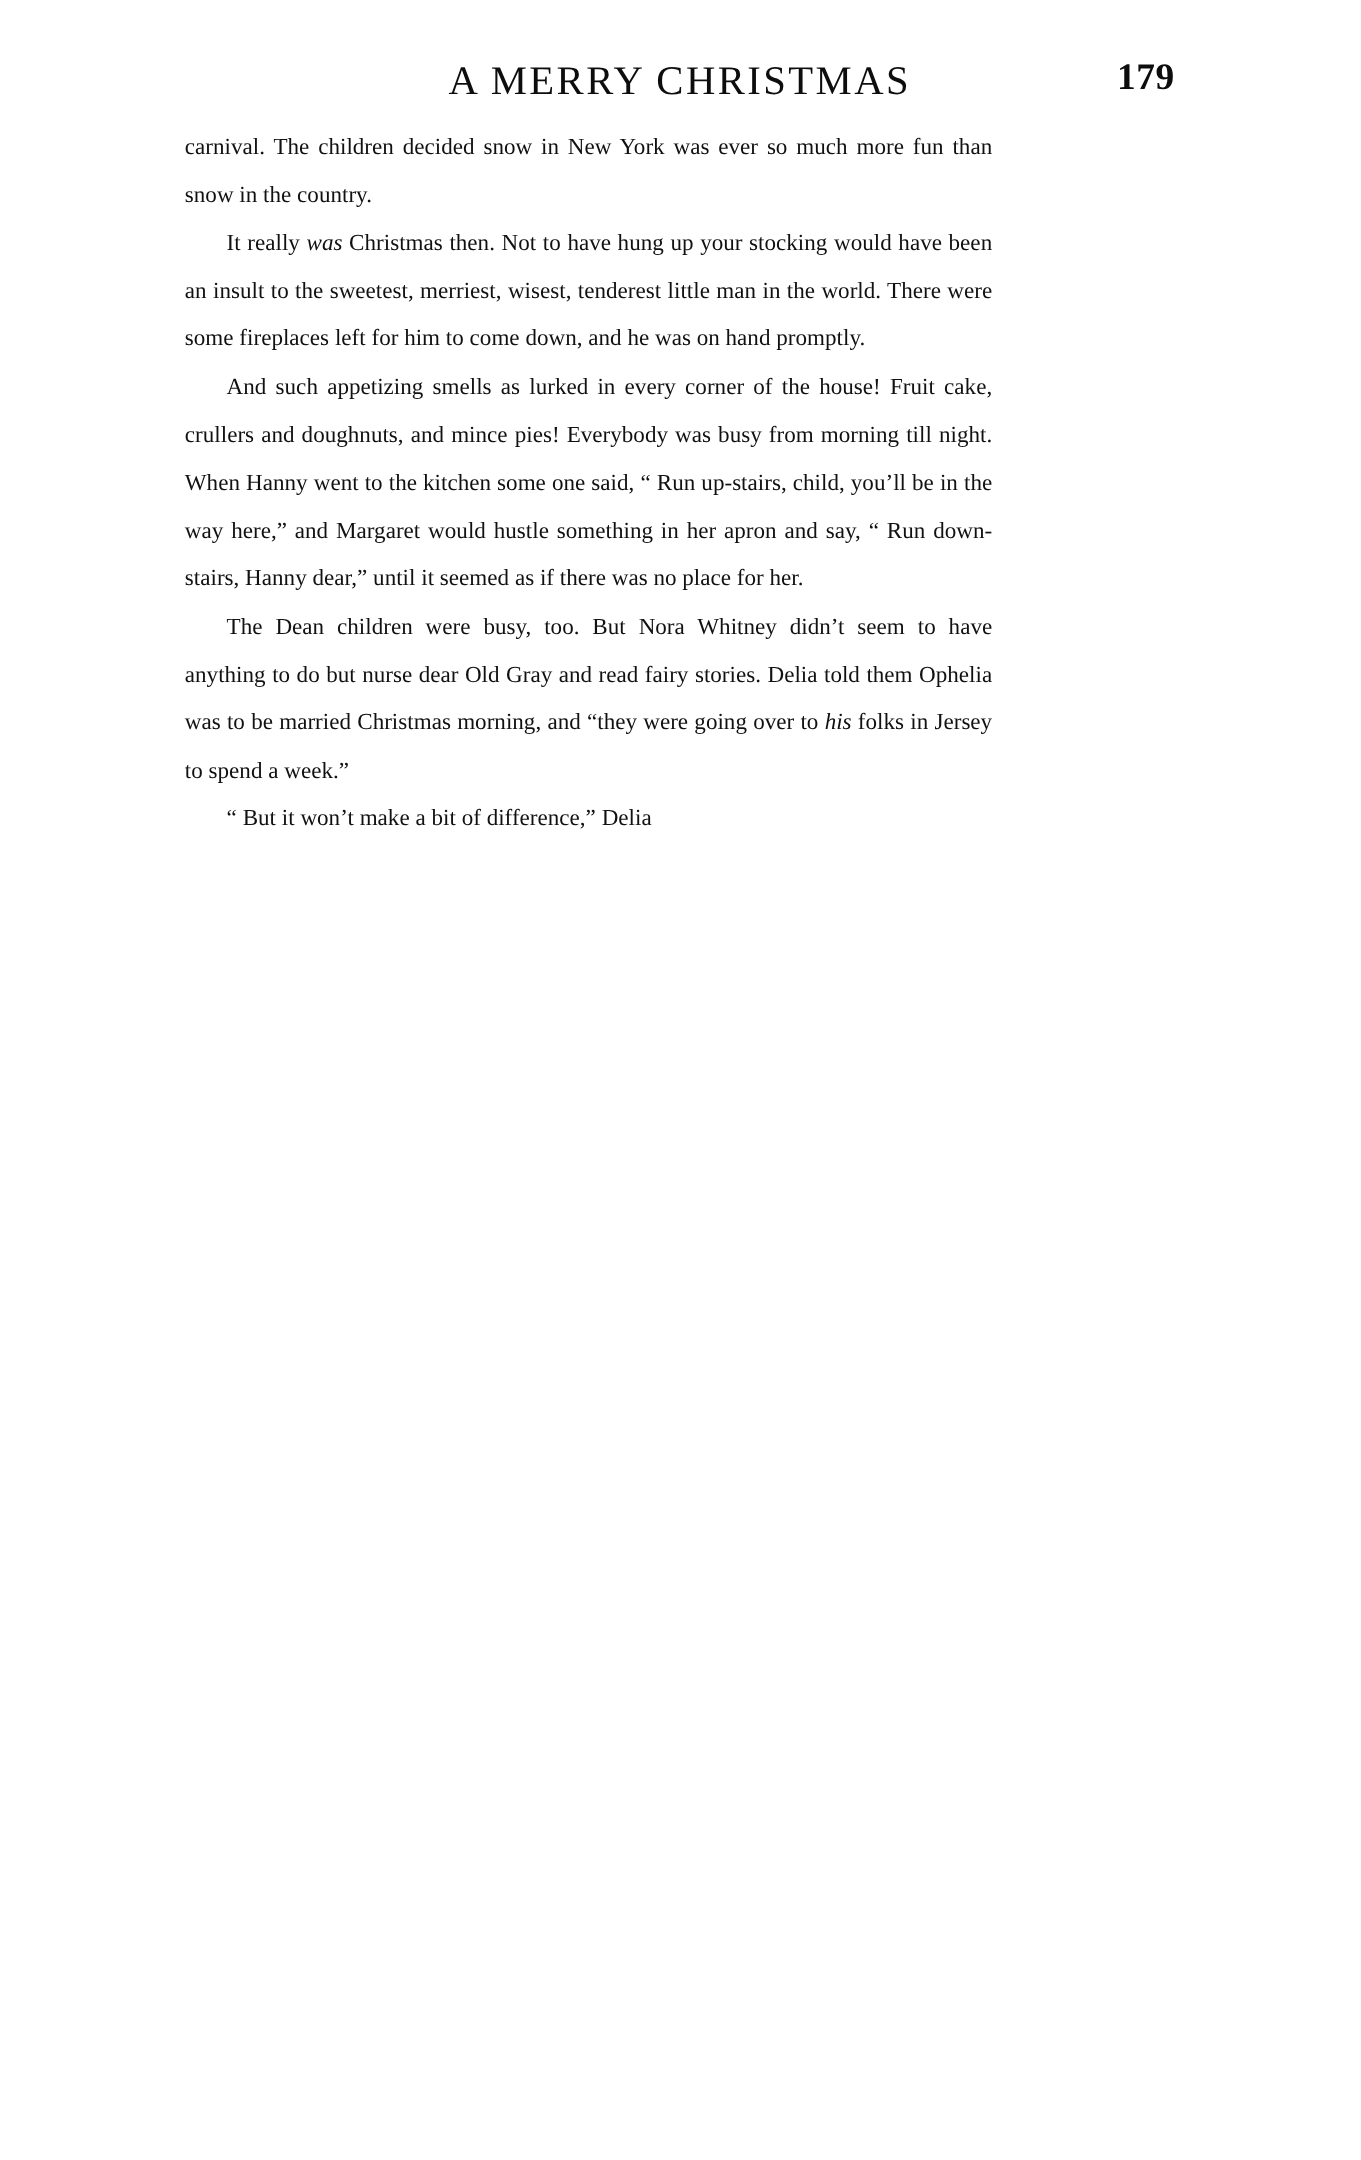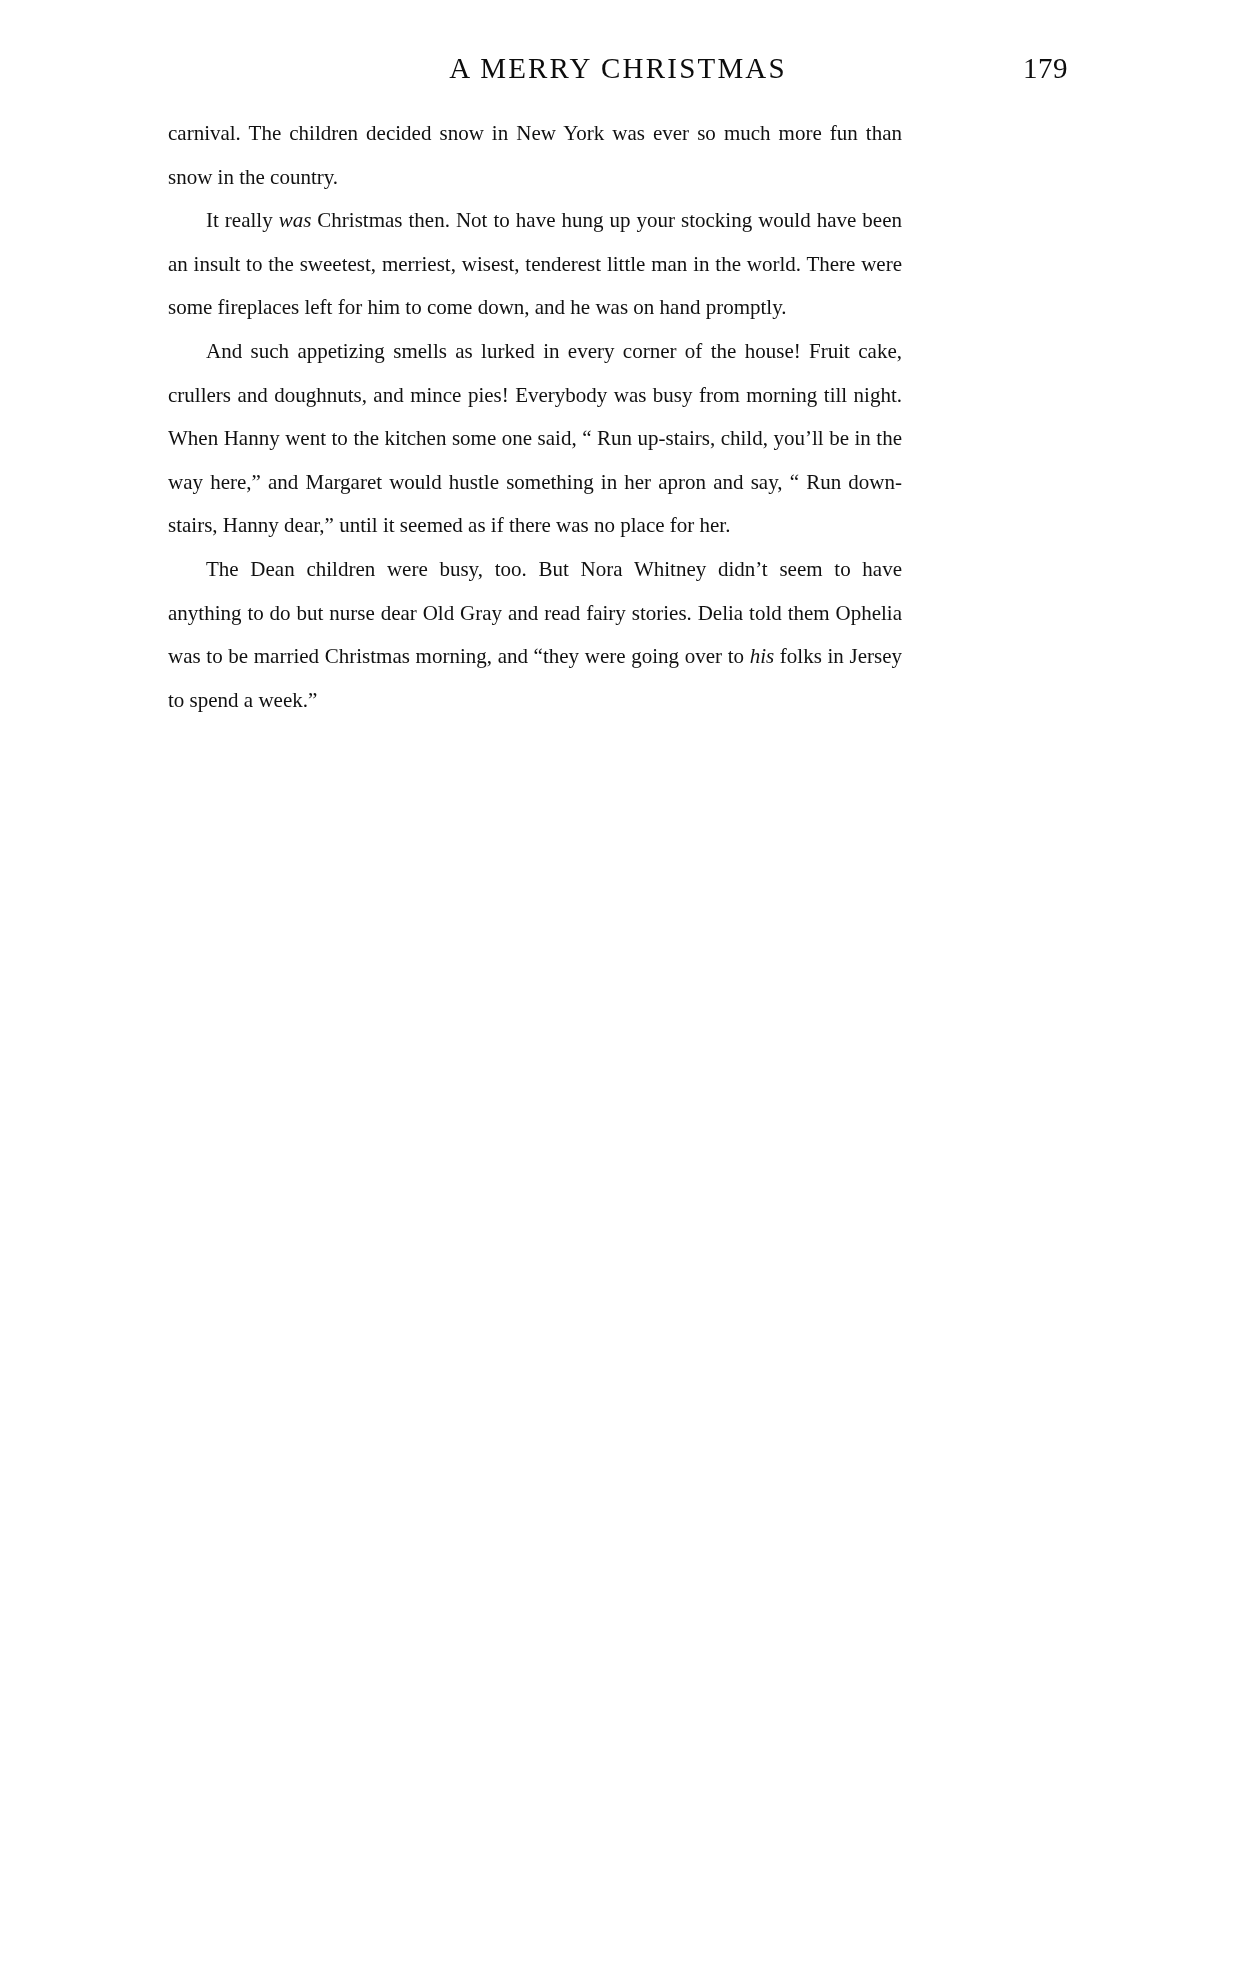--- a/index.html
+++ b/index.html
@@ -22,33 +22,33 @@
     top: 52px;
     left: 168px;
     width: 900px;
     height: 40px;
     display: flex;
     align-items: baseline;
     justify-content: center;
   }
   .running-title {
     font-family: "Liberation Serif", serif;
-    font-size: 29px;
+    font-size: 37px;
     letter-spacing: 2.2px;
     font-weight: 500;
     white-space: nowrap;
     color: #0d0d0d;
   }
   .page-number {
     position: absolute;
     right: 0;
     top: 0;
-    font-size: 29px;
+    font-size: 34px;
     letter-spacing: 0.5px;
-    font-weight: 400;
+    font-weight: 700;
     color: #0d0d0d;
   }
   .body-text {
     position: absolute;
     top: 112px;
     left: 168px;
     width: 734px;
     font-size: 21px;
     line-height: 43.6px;
     text-align: justify;
@@ -77,15 +77,16 @@
   <div class="header">
     <span class="running-title">A MERRY CHRISTMAS</span>
     <span class="page-number">179</span>
   </div>
 
   <div class="body-text">
     <p>carnival.  The children decided snow in New York was ever so much more fun than snow in the country.</p>
     <p class="indent">It really <em>was</em> Christmas then.  Not to have hung up your stocking would have been an insult to the sweetest, merriest, wisest, tenderest little man in the world.  There were some fireplaces left for him to come down, and he was on hand promptly.</p>
     <p class="indent">And such appetizing smells as lurked in every corner of the house!  Fruit cake, crullers and doughnuts, and mince pies!  Everybody was busy from morning till night.  When Hanny went to the kitchen some one said, “ Run up-stairs, child, you’ll be in the way here,” and Margaret would hustle something in her apron and say, “ Run down-stairs, Hanny dear,” until it seemed as if there was no place for her.</p>
     <p class="indent">The Dean children were busy, too.  But Nora Whitney didn’t seem to have anything to do but nurse dear Old Gray and read fairy stories.  Delia told them Ophelia was to be married Christmas morning, and “they were going over to <em>his</em> folks in Jersey to spend a week.”</p>
+    <p class="indent lastline-nojustify">“ But it won’t make a bit of difference,” Delia</p>
   </div>
 
 </div>
 
 </body></html>

